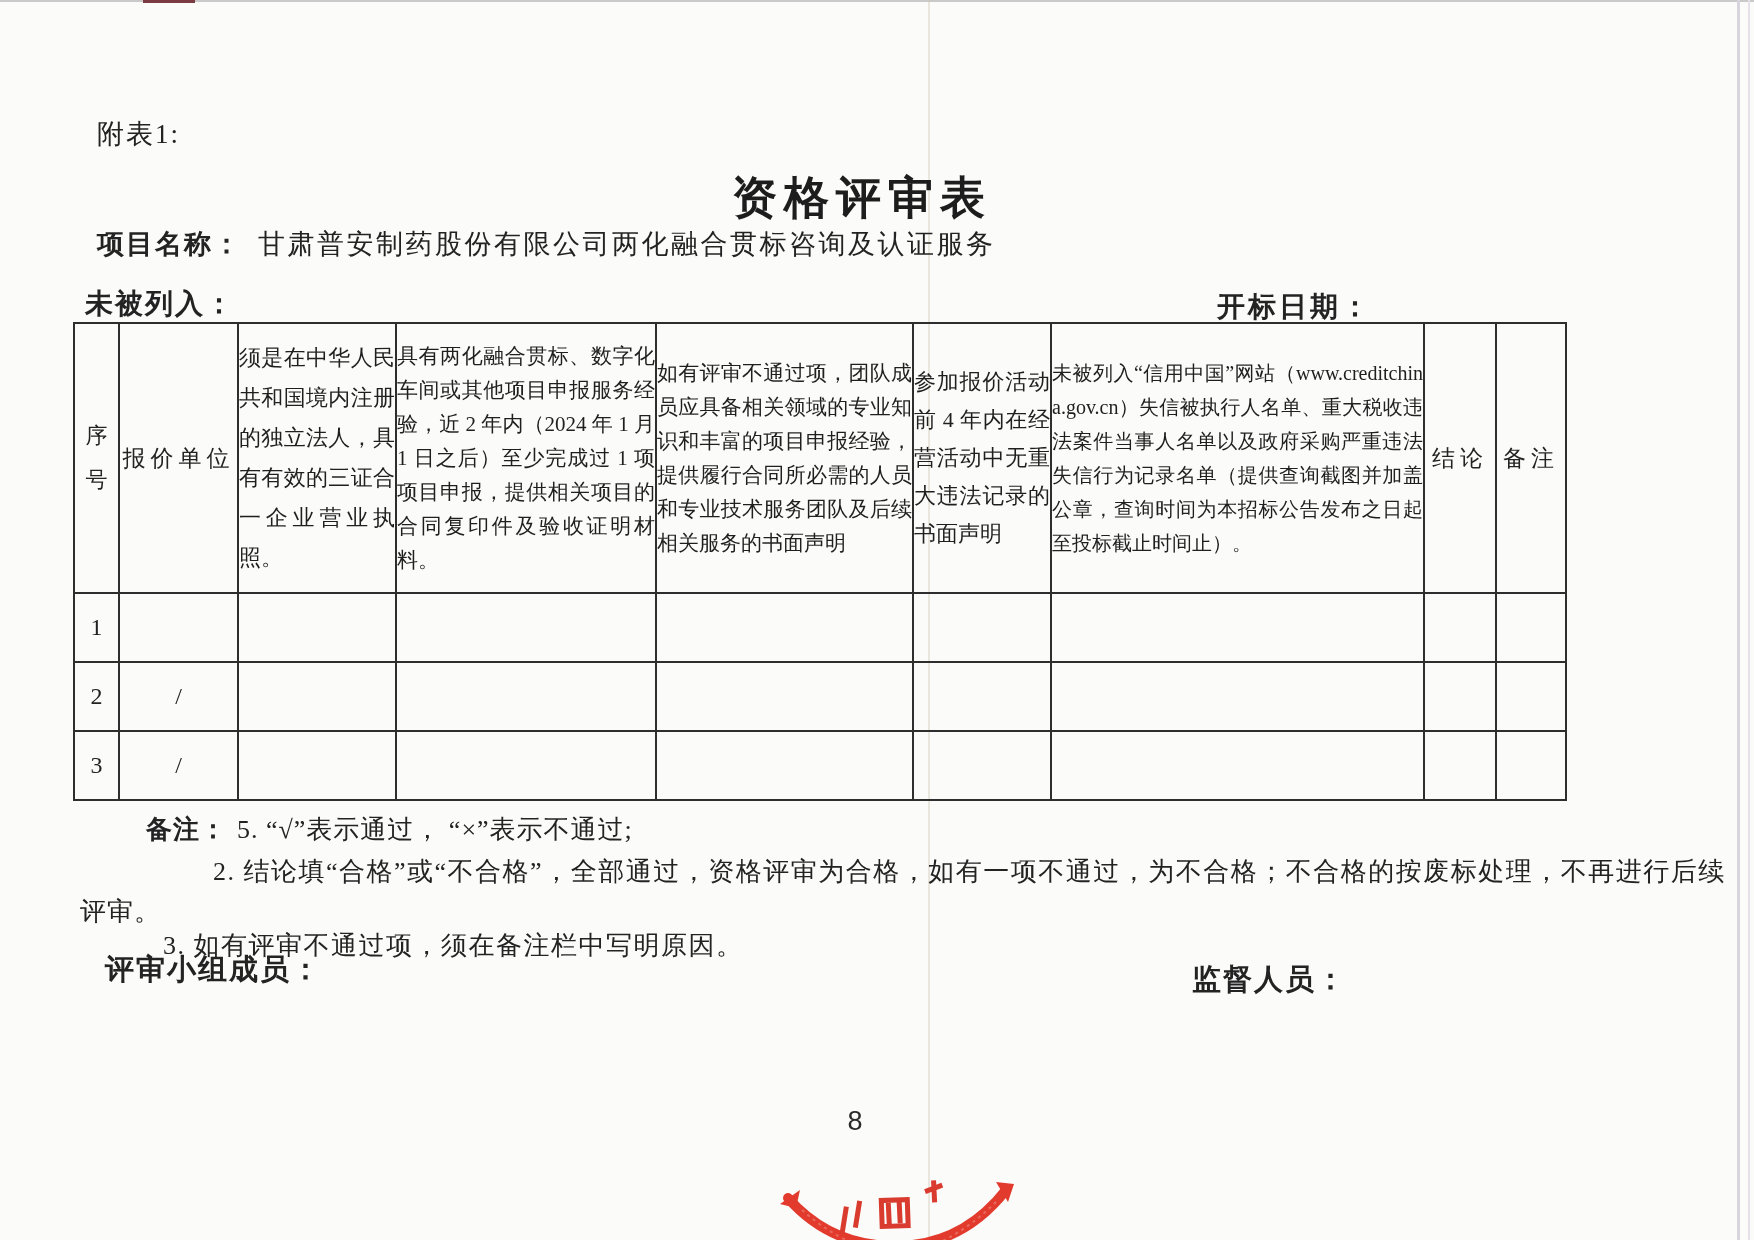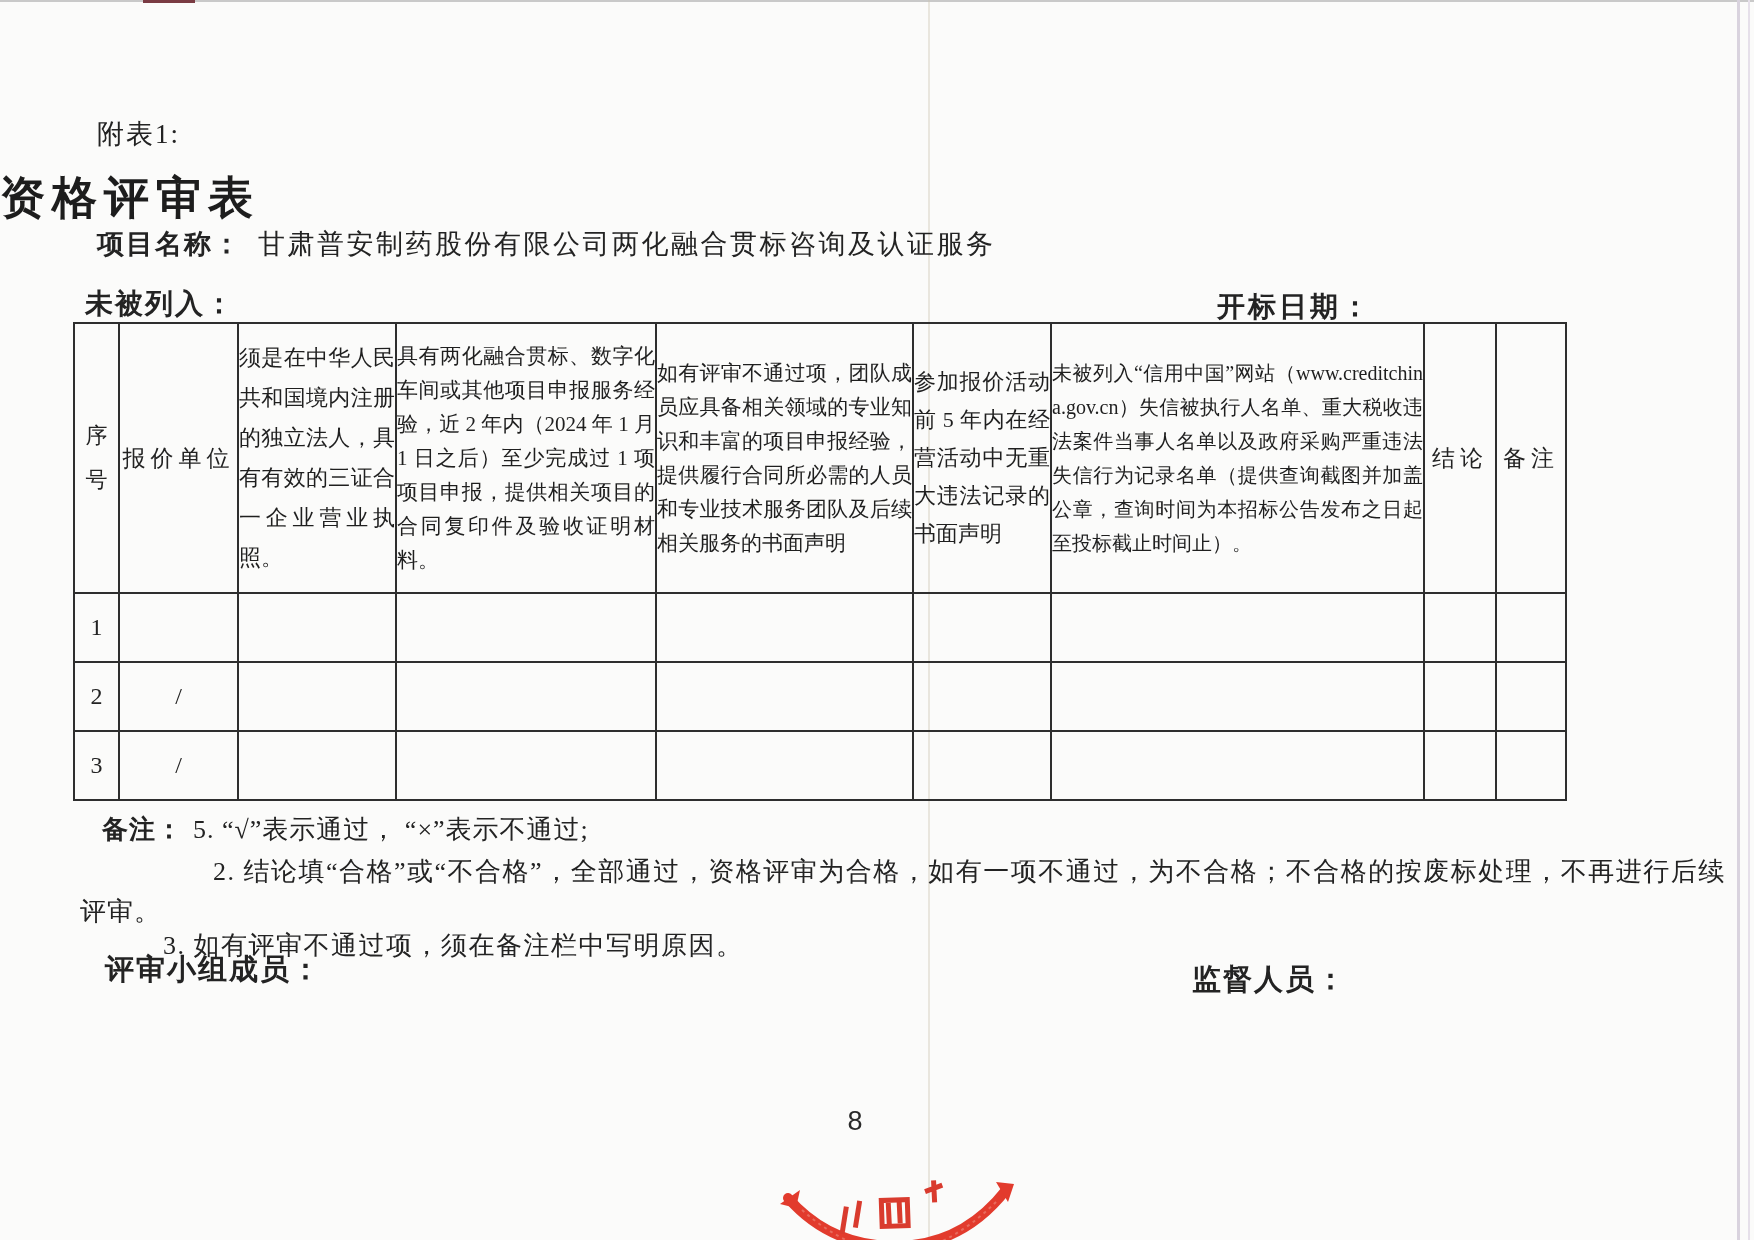--- a/index.html
+++ b/index.html
@@ -12,21 +12,21 @@
   .abs{position:absolute;}
   
   .top-edge{left:0;top:0;width:1754px;height:2px;background:#c9c9c9;}
   .scan-mark{left:143px;top:0;width:52px;height:3px;background:#7a3b43;}
   .fold-line{left:928px;top:0;width:2px;height:1240px;background:rgba(205,196,175,.38);}
   .edge1{left:1737px;top:0;width:3px;height:1240px;background:#d9d3de;}
   .edge2{left:1748px;top:0;width:2px;height:1240px;background:#e6e0ea;}
 
   
   .attach{left:97px;top:116px;font-size:27px;letter-spacing:2px;}
-  .doc-title{left:0;top:168px;width:1724px;
+  .doc-title{left:0;top:168px;width:1724px;text-align:center;
     font-family:"Liberation Sans","DejaVu Sans",sans-serif;
     font-weight:700;font-size:45px;letter-spacing:7px;color:#1d1d1d;}
   .proj-line{left:97px;top:226px;font-size:27px;white-space:nowrap;}
   .proj-line .lbl{font-family:Liberation Mono, monospace;font-weight:700;letter-spacing:2px;margin-right:16px;margin-top:23px;}
   .proj-line .val{letter-spacing:2.5px;}
   .bid-loc{left:85px;top:285px;font-size:28px;font-family:"Liberation Sans","DejaVu Sans",sans-serif;font-weight:700;letter-spacing:2px;}
   .bid-date{left:1217px;top:288px;font-size:28px;font-family:"Liberation Sans","DejaVu Sans",sans-serif;font-weight:700;letter-spacing:3px;}
 
   
   .tbl-wrap{left:73px;top:322px;width:1492px;height:478px;}
@@ -38,21 +38,21 @@
   td.h5{font-size:21px;line-height:34px;padding:6px 11px;}
   td.h6{font-size:22px;line-height:38px;padding:6px 11px;}
   td.h7{font-size:20px;line-height:34px;padding:6px 10px;word-break:break-all;}
   td.hc{text-align:center;font-size:23px;letter-spacing:5px;}
   .xuhao{width:1.05em;margin:0 auto;line-height:2.0;font-size:22px;letter-spacing:0;text-align:center;}
   td.body-num{text-align:center;font-size:24px;}
   td.body-slash{text-align:center;font-size:24px;}
 
   
   .note1{left:102px;top:812px;font-size:26px;letter-spacing:1px;white-space:nowrap;}
-  .note1 .lbl{font-family:Liberation Serif, serif;font-weight:700;margin-right:10px;}
+  .note1 .lbl{font-family:Liberation Serif, serif;font-weight:700;margin-right:10px;margin-left:44px;}
   .note2{left:213px;top:854px;font-size:26px;letter-spacing:1.5px;white-space:nowrap;}
   .note2cont{left:80px;top:894px;font-size:26px;letter-spacing:1px;}
   .note3{left:163px;top:928px;font-size:26px;letter-spacing:1.5px;}
   .team{left:105px;top:950px;font-size:29px;font-family:"Liberation Sans","DejaVu Sans",sans-serif;font-weight:700;letter-spacing:2px;}
   .super{left:1192px;top:960px;font-size:29px;font-family:"Liberation Sans","DejaVu Sans",sans-serif;font-weight:700;letter-spacing:2px;}
 
   .pageno{left:830px;top:1106px;width:50px;text-align:center;font-size:27px;font-family:"Liberation Sans","DejaVu Sans",sans-serif;color:#2a2a2a;}
 
   .stamp{left:770px;top:1160px;width:250px;height:80px;}
 </style>
@@ -90,21 +90,21 @@
     </colgroup>
     <tbody>
         <tr style="height:270px">
       <td class="hc">
             <div class="xuhao">序号</div>
           </td>
       <td class="hc">报价单位</td>
       <td class="h h3">须是在中华人民共和国境内注册的独立法人，具有有效的三证合一企业营业执照。</td>
       <td class="h h4">具有两化融合贯标、数字化车间或其他项目申报服务经验，近 2 年内（2024 年 1 月 1 日之后）至少完成过 1 项项目申报，提供相关项目的合同复印件及验收证明材料。</td>
       <td class="h h5">如有评审不通过项，团队成员应具备相关领域的专业知识和丰富的项目申报经验，提供履行合同所必需的人员和专业技术服务团队及后续相关服务的书面声明</td>
-      <td class="h h6">参加报价活动前 5 年内在经营活动中无重大违法记录的书面声明</td>
+      <td class="h h6">参加报价活动前 4 年内在经营活动中无重大违法记录的书面声明</td>
       <td class="h h7">未被列入“信用中国”网站（www.creditchina.gov.cn）失信被执行人名单、重大税收违法案件当事人名单以及政府采购严重违法失信行为记录名单（提供查询截图并加盖公章，查询时间为本招标公告发布之日起至投标截止时间止）。</td>
       <td class="hc">结论</td>
       <td class="hc">备注</td>
     </tr>
     <tr style="height:69px">
       <td class="body-num">1</td>
       <td class="body-slash"></td>
       <td></td>
           <td></td>
       <td></td>

